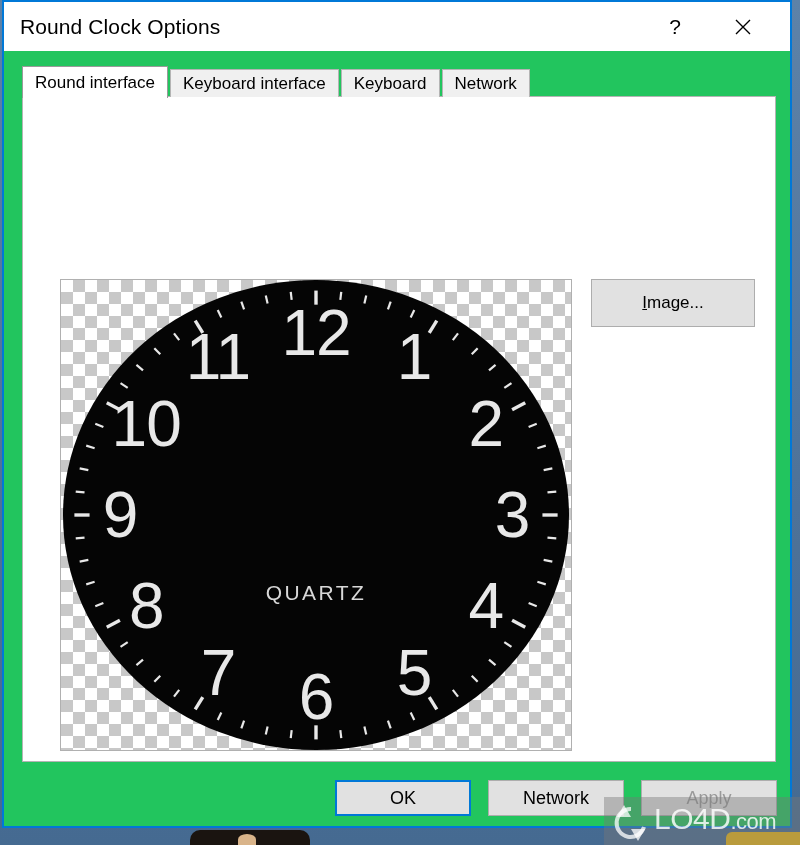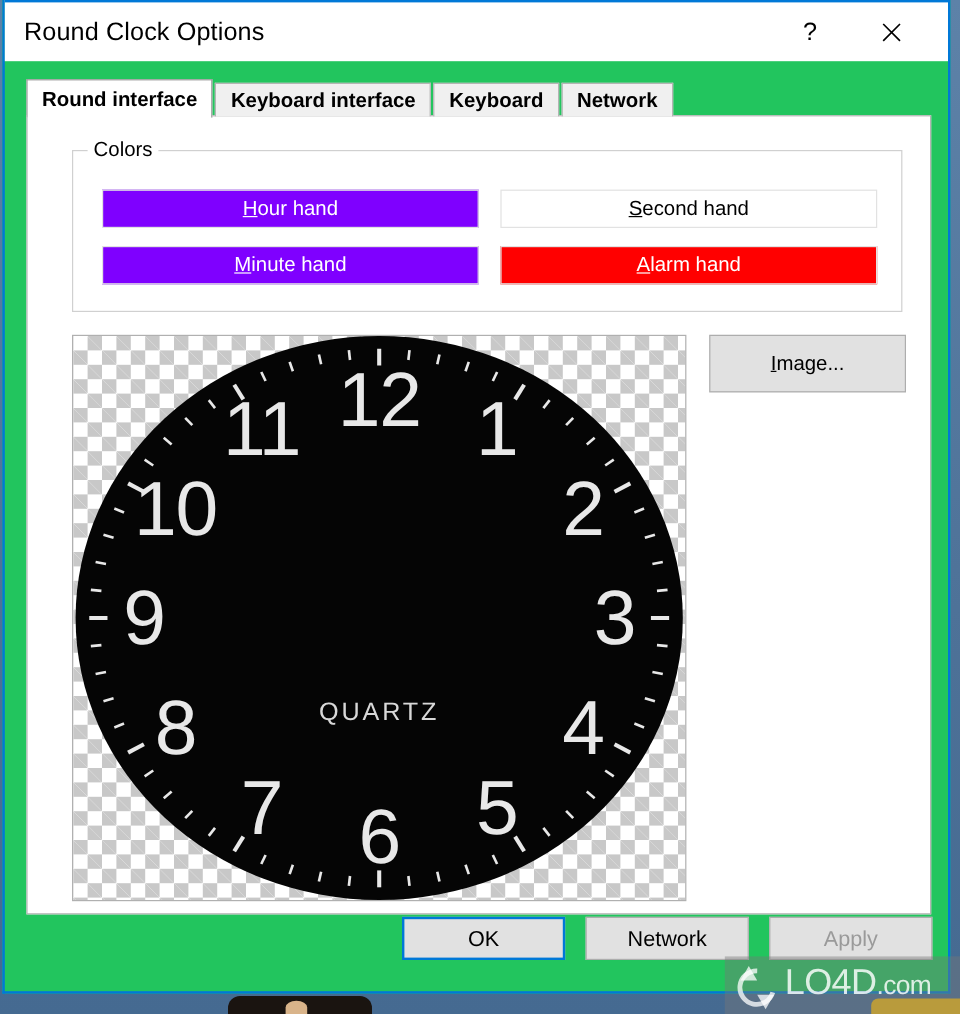--- a/index.html
+++ b/index.html
@@ -84,21 +84,20 @@
     padding: 0 12px;
     display: flex; align-items: center;
     font-size: 17px;
     color: #000;
     background: #f0f0f0;
     border: 1px solid #b4b4b4;
     border-bottom: none;
     box-sizing: border-box;
     white-space: nowrap;
     margin-right: 2px;
-    font-weight: bold;
   }
   .tab.active {
     height: 32px;
     background: #ffffff;
     border-color: #9a9a9a;
     position: relative;
     z-index: 4;
     margin-bottom: -1px;
   }
 
@@ -170,21 +169,21 @@
     box-sizing: border-box;
     display: flex; align-items: center; justify-content: center;
     font-size: 17px; color: #000;
     cursor: default; user-select: none;
   }
   .imgbtn u { text-decoration: underline; text-underline-offset: 1px; }
 
   
   .footer {
     position: absolute;
-    left: 0; top: 764px;
+    left: 0; top: 780px;
     width: 786px; height: 44px; text-align: center;
   }
   .fbtn {
     position: absolute; top: 0;
     width: 136px; height: 36px;
     background: #e1e1e1;
     border: 1px solid #adadad;
     box-sizing: border-box;
     display: flex; align-items: center; justify-content: center;
     font-size: 18px; color: #000;
@@ -244,39 +243,20 @@
 
   <div class="tabstrip">
     <div class="tab active">Round interface</div>
     <div class="tab">Keyboard interface</div>
     <div class="tab">Keyboard</div>
     <div class="tab">Network</div>
   </div>
 
   <div class="tabpage">
 
-    <div class="groupbox">
-      <div class="group-legend">Colors</div>
-
-      <div class="colorbtn cb-hour" style="background: rgb(127, 0, 255); color: rgb(255, 255, 255);">
-        <span><u>H</u><span>our hand</span></span>
-      </div>
-
-      <div class="colorbtn cb-minute" style="background: rgb(127, 0, 255); color: rgb(255, 255, 255);">
-        <span><u>M</u><span>inute hand</span></span>
-      </div>
-
-      <div class="colorbtn cb-second" style="background: rgb(255, 255, 255); color: rgb(0, 0, 0);">
-        <span><u>S</u><span>econd hand</span></span>
-      </div>
-
-      <div class="colorbtn cb-alarm" style="background: rgb(255, 0, 0); color: rgb(255, 255, 255);">
-        <span><u>A</u><span>larm hand</span></span>
-      </div>
-    </div>
 
     <div class="previewbox">
       <svg class="clock-svg" width="510" height="470" viewBox="0 0 510 470">
         <ellipse id="clock-disc" cx="255" cy="235" rx="253" ry="235" fill="#050505"></ellipse>
         <g id="clock-ticks">
             <line x1="255" y1="24.674999999999983" x2="255.00000000000003" y2="10.575000000000017" stroke="#e8e8e8" stroke-width="3.4"></line>
             <line x1="279.330045110179" y1="19.984366221379304" x2="280.2556446524141" y2="11.804423631975283" stroke="#e8e8e8" stroke-width="2.2"></line>
             <line x1="303.3935251547417" y1="23.52448872135122" x2="305.234583176933" y2="15.479224705315687" stroke="#e8e8e8" stroke-width="2.2"></line>
             <line x1="326.92679561071276" y1="29.381581176987794" x2="329.6631410959029" y2="21.559141330460193" stroke="#e8e8e8" stroke-width="2.2"></line>
             <line x1="349.67202104232325" y1="37.49147205766968" x2="353.27367401675946" y2="29.977560668559306" stroke="#e8e8e8" stroke-width="2.2"></line>

